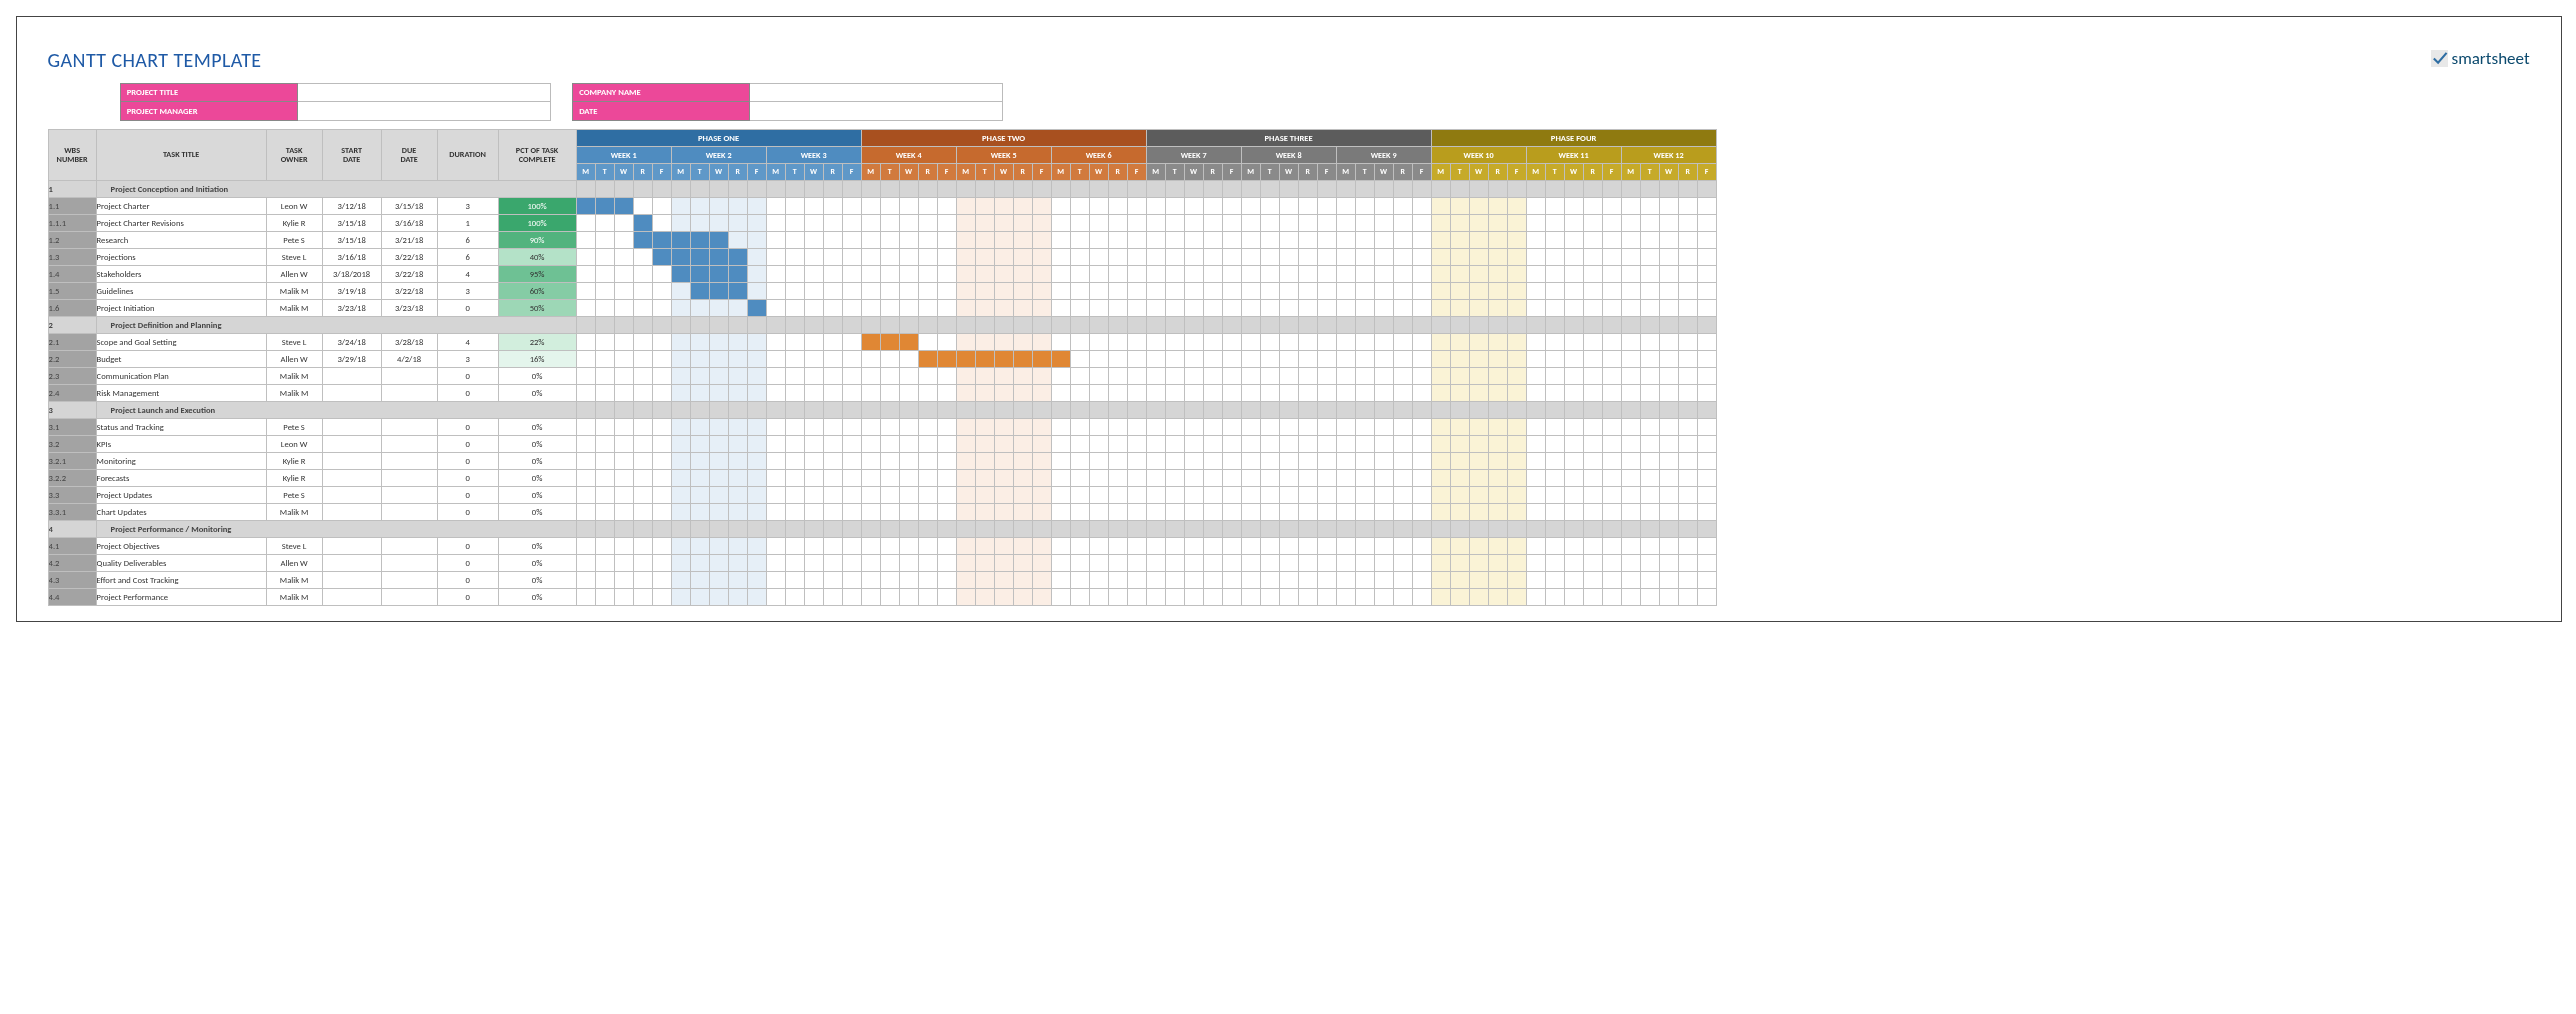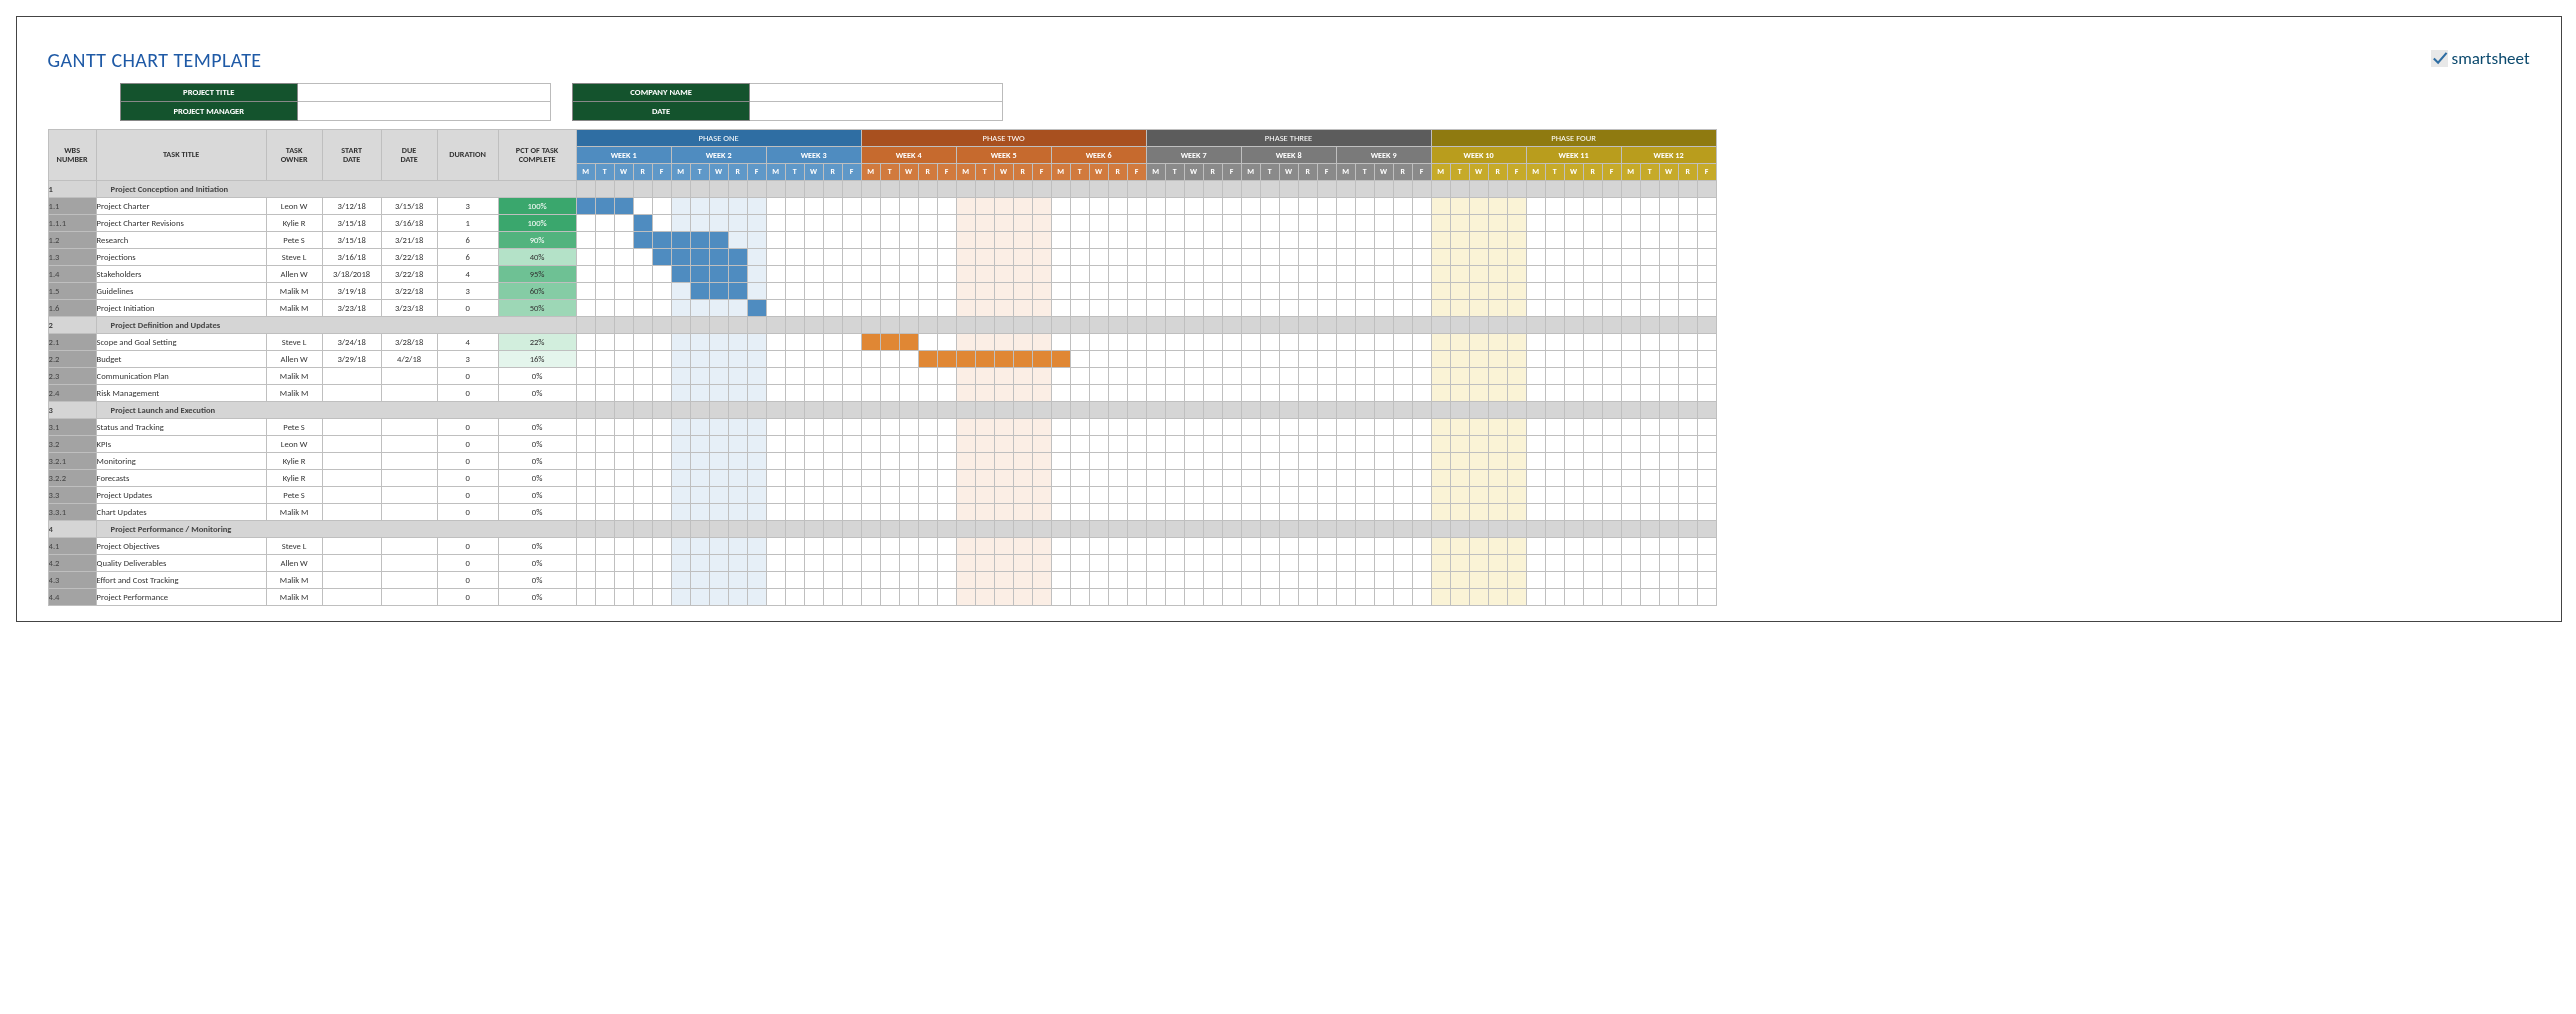--- a/index.html
+++ b/index.html
@@ -2,40 +2,40 @@
 <html><head>
 <meta charset="utf-8">
 <style>
   html,body{margin:0;padding:0;background:#fff;font-family:Calibri,"Segoe UI",Arial,sans-serif;font-size:8.6px;color:#333}
   .page{border:1.6px solid #444;margin:15.6px;padding:31px 31px 15.6px 31px;width:2482px}
   .title{font-size:20px;font-weight:normal;color:#1f5aa6;letter-spacing:0.4px;display:inline-block}
   .logo{float:right;font-size:17px;color:#0c4a6e;font-weight:normal}
   .logo svg{vertical-align:-3.1px;margin-right:3.1px}
   .hdrtbl{margin:11px 0 7.8px 72px;border-collapse:collapse}
   .hdrtbl td{height:15.6px;font-size:8.6px}
-  .hdrlab{background:#14532d;color:#fff;font-weight:bold;text-align:center;padding:0 6.2px;width:164px;border:0.8px solid #888}
+  .hdrlab{background:#ec4899;color:#fff;font-weight:bold;text-align:left;padding:0 6.2px;width:164px;border:0.8px solid #888}
   .hdrval{background:#fff;border:0.8px solid #bbb;width:250px}
   .hdrgap{width:19px;border:none}
 
   table.grid{border-collapse:collapse;table-layout:fixed;margin-top:4.7px}
   table.grid th,table.grid td{border:0.8px solid #bfbfbf;padding:0;height:17px;box-sizing:border-box;overflow:hidden;white-space:nowrap}
   th{font-weight:bold;font-size:8.6px;text-align:center;vertical-align:middle}
 
   
   .c-wbs{width:48px}
   .c-title{width:170px}
   .c-own{width:56px}
   .c-start{width:59px}
   .c-due{width:56px}
   .c-dur{width:61px}
   .c-pct{width:78px}
   .c-day{width:19px}
 
   .lhdr{background:#d9d9d9;color:#333;font-size:8.2px;line-height:1.1}
-  .phase{color:#fff;font-weight:normal;text-transform:uppercase;font-size:8.6px}
+  .phase{color:#fff;font-weight:bold;text-transform:uppercase;font-size:8.6px}
   .week{color:#fff;font-weight:bold;text-align:center;text-transform:uppercase;font-size:8.2px}
   .day{color:#fff;font-weight:bold;text-align:center;font-size:7.8px}
 
   .ph1{background:#2f6ea3}.wk1{background:#4f8cc0}.dy1{background:#5f98c8}
   .ph2{background:#a8501f}.wk2{background:#c66a2e}.dy2{background:#d17a3e}
   .ph3{background:#5c5c5c}.wk3{background:#7a7a7a}.dy3{background:#8a8a8a}
   .ph4{background:#8f7a10}.wk4{background:#b99d1d}.dy4{background:#c6aa29}
 
   td.wbs{background:#a3a3a3;text-align:left;padding-left:4.7px;font-weight:normal;color:#444}
   td.task{background:#fff;text-align:left;padding-left:4.7px}
@@ -800,21 +800,21 @@
           <td class=""></td>
           <td class=""></td>
           <td class=""></td>
           <td class=""></td>
           <td class=""></td>
           <td class=""></td>
           <td class=""></td>
         </tr>
         <tr class="section">
           <td class="wbs">2</td>
-          <td class="task" colspan="6">Project Definition and Updates</td>
+          <td class="task" colspan="6">Project Definition and Planning</td>
           <td></td>
           <td></td>
           <td></td>
           <td></td>
           <td></td>
           <td></td>
           <td></td>
           <td></td>
           <td></td>
           <td></td>

